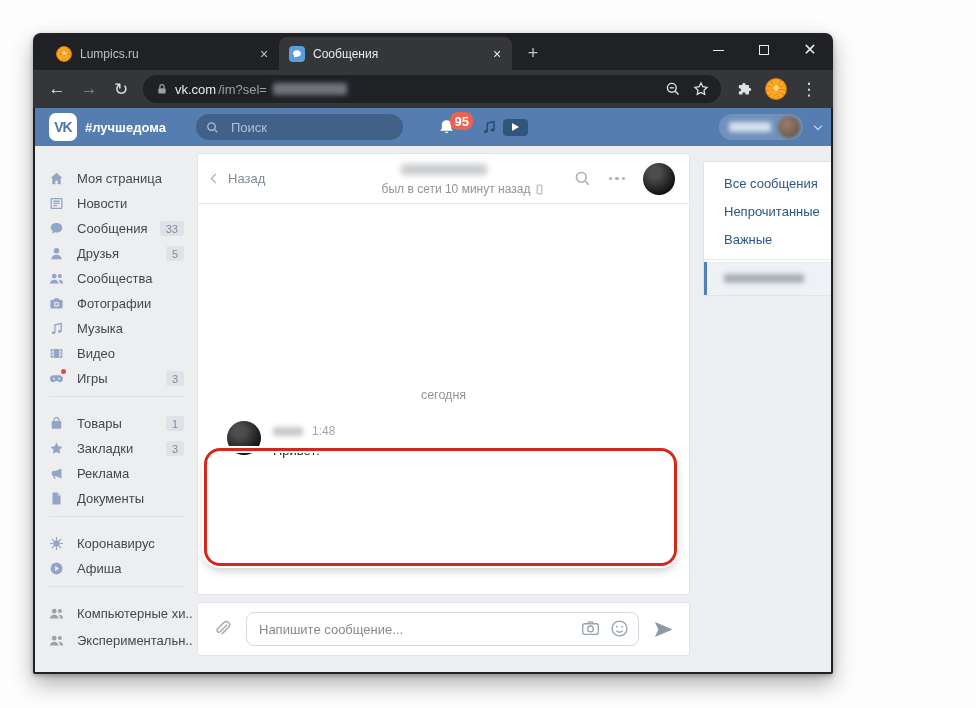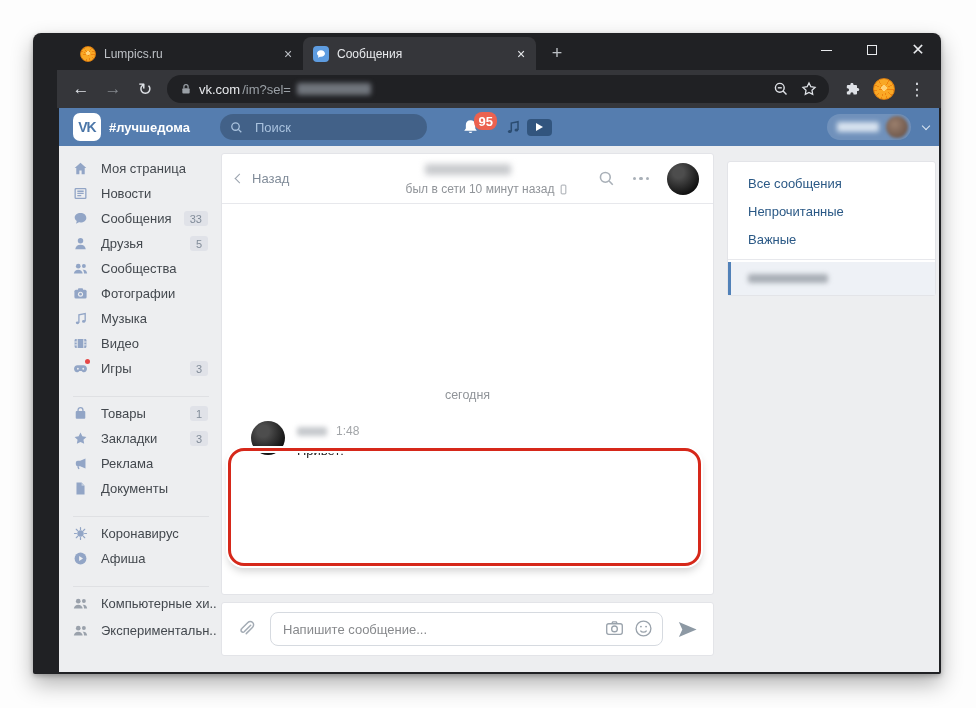--- a/index.html
+++ b/index.html
@@ -1,20 +1,20 @@
 <!DOCTYPE html>
 <html><head>
 <meta charset="utf-8">
 <style>
   * { margin:0; padding:0; box-sizing:border-box; }
   html,body { width:976px; height:708px; background:#fdfdfd; font-family:"Liberation Sans",sans-serif; overflow:hidden; }
 
-  .window { position:absolute; left:33px; top:33px; width:908px; height:641px;
+  .window { position:absolute; left:33px; top:33px; width:800px; height:641px;
     background:#202124; border-radius:8px 8px 2px 2px;
-    box-shadow:0 10px 22px rgba(0,0,0,.30), 0 2px 5px rgba(0,0,0,.25);padding-left:24px; }
+    box-shadow:0 10px 22px rgba(0,0,0,.30), 0 2px 5px rgba(0,0,0,.25); }
 
   
   .tabstrip { height:37px; display:flex; align-items:flex-end; padding-left:13px; position:relative; }
   .tab { width:233px; height:33px; display:flex; align-items:center; gap:8px; padding:0 6px 0 10px;
     color:#bdc1c6; font-size:12px; }
   .tab.active { background:#35363a; border-radius:8px 8px 0 0; color:#e8eaed; }
   .tab-title { flex:1; overflow:hidden; white-space:nowrap; }
   .tab-close { width:18px; height:18px; display:flex; align-items:center; justify-content:center;
     font-size:14px; border-radius:50%; }
   .favicon { width:16px; height:16px; flex:0 0 16px; }
@@ -70,21 +70,21 @@
   .user-name-blur { width:42px; height:10px; background:#d7e2ef; filter:blur(2.5px); }
   .user-avatar { width:22px; height:22px; border-radius:50%;
     background:radial-gradient(circle at 40% 38%, #9b7f6d, #5f4a40); filter:blur(1.5px); }
   .chev-down { position:absolute; right:10px; top:15px; width:6px; height:6px;
     border-right:1.6px solid #dce7f3; border-bottom:1.6px solid #dce7f3; transform:rotate(45deg); }
 
   .content { position:relative; height:526px; }
 
   
   .leftnav { position:absolute; left:0; top:0; width:164px; padding:15px 0 0 14px; list-style:none; }
-  .nav { height:25px; display:flex; align-items:flex-start; position:relative; cursor:pointer; }
+  .nav { height:25px; display:flex; align-items:flex-end; position:relative; cursor:pointer; }
   .nico { width:15px; height:15px; color:#92a5c6; flex:0 0 15px; display:flex; position:relative; }
   .nico.gray { color:#9aa1ab; }
   .nico svg { width:15px; height:15px; }
   .nlab { margin-left:13px; font-size:13px; color:#43484e; white-space:nowrap; }
   .nbadge { position:absolute; right:15px; background:#e0e2e8; color:#818c99; font-size:11px;
     padding:1.5px 6px; border-radius:3px; }
   .ndot { position:absolute; top:-2px; right:-2px; width:5px; height:5px; border-radius:50%; background:#e64646; }
   .ndivider { height:1px; background:#dfe0e3; margin:10px 14px 9px 0; }
 
   

